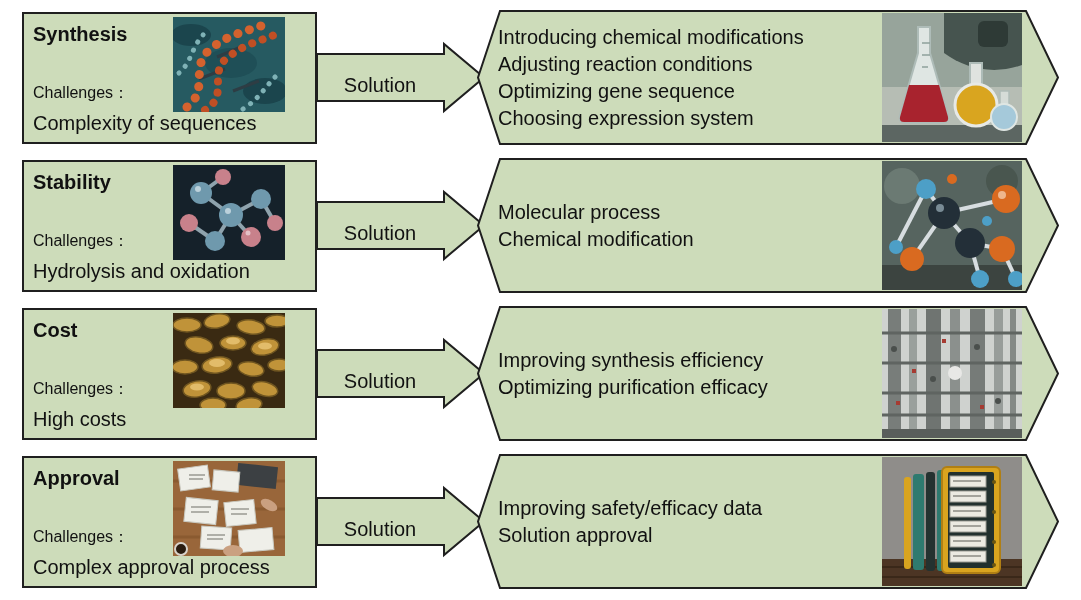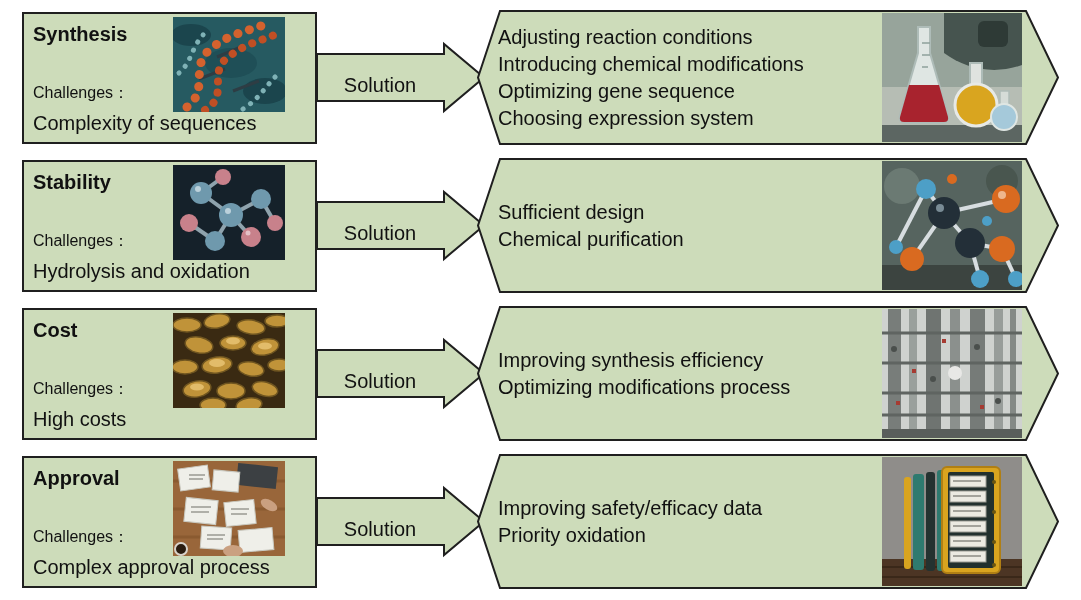--- a/index.html
+++ b/index.html
@@ -65,22 +65,22 @@
         <polygon points="1,13 128,13 128,3 168,36.5 128,70 128,60 1,60" fill="#cddcba" stroke="#1f1f1f" stroke-width="2"></polygon>
       </svg>
       <span class="arrow-label">Solution</span>
     </div>
 
     <div class="solution-banner">
       <svg class="banner-shape" viewBox="0 0 584 137" preserveAspectRatio="none">
         <polygon points="2,68.5 24,2 550,2 582,68.5 550,135 24,135" fill="#cddcba" stroke="#1f1f1f" stroke-width="2"></polygon>
       </svg>
       <div class="banner-lines">
+        <div>Introducing chemical modifications</div>
         <div>Adjusting reaction conditions</div>
-        <div>Introducing chemical modifications</div>
         <div>Optimizing gene sequence</div>
         <div>Choosing expression system</div>
       </div>
       <div class="banner-photo">
         <svg viewBox="0 0 140 129" preserveAspectRatio="none">
           <rect width="140" height="129" fill="#97a49b"></rect>
           <rect y="74" width="140" height="55" fill="#b6bdb4"></rect>
           <path d="M62,0 H140 V52 C112,62 84,56 62,40 Z" fill="#46544f"></path>
           <rect x="96" y="8" width="30" height="26" rx="6" fill="#2e3a36"></rect>
           <rect y="112" width="140" height="17" fill="#5c6662"></rect>
@@ -133,22 +133,22 @@
         <polygon points="1,13 128,13 128,3 168,36.5 128,70 128,60 1,60" fill="#cddcba" stroke="#1f1f1f" stroke-width="2"></polygon>
       </svg>
       <span class="arrow-label">Solution</span>
     </div>
 
     <div class="solution-banner">
       <svg class="banner-shape" viewBox="0 0 584 137" preserveAspectRatio="none">
         <polygon points="2,68.5 24,2 550,2 582,68.5 550,135 24,135" fill="#cddcba" stroke="#1f1f1f" stroke-width="2"></polygon>
       </svg>
       <div class="banner-lines">
-        <div>Sufficient design</div>
-        <div>Chemical purification</div>
+        <div>Molecular process</div>
+        <div>Chemical modification</div>
       </div>
       <div class="banner-photo">
         <svg viewBox="0 0 140 129" preserveAspectRatio="none">
           <rect width="140" height="129" fill="#56645f"></rect>
           <circle cx="20" cy="25" r="18" fill="#6b7a73"></circle>
             <circle cx="120" cy="20" r="16" fill="#49564f"></circle>
           <rect y="104" width="140" height="25" fill="#3c4440"></rect>
           <g stroke="#d7dde0" stroke-width="4">
             <line x1="62" y1="52" x2="88" y2="82"></line>
               <line x1="62" y1="52" x2="124" y2="38"></line>
@@ -219,21 +219,21 @@
       </svg>
       <span class="arrow-label">Solution</span>
     </div>
 
     <div class="solution-banner">
       <svg class="banner-shape" viewBox="0 0 584 137" preserveAspectRatio="none">
         <polygon points="2,68.5 24,2 550,2 582,68.5 550,135 24,135" fill="#cddcba" stroke="#1f1f1f" stroke-width="2"></polygon>
       </svg>
       <div class="banner-lines">
         <div>Improving synthesis efficiency</div>
-        <div>Optimizing modifications process</div>
+        <div>Optimizing purification efficacy</div>
       </div>
       <div class="banner-photo">
         <svg viewBox="0 0 140 129" preserveAspectRatio="none">
           <rect width="140" height="129" fill="#cfd2cf"></rect>
           <rect x="6" width="13" height="129" fill="#787d7a"></rect>
             <rect x="27" width="8" height="129" fill="#9aa09c"></rect>
           <rect x="44" width="15" height="129" fill="#6f7471"></rect>
             <rect x="68" width="10" height="129" fill="#8b908d"></rect>
           <rect x="88" width="15" height="129" fill="#767b78"></rect>
             <rect x="112" width="9" height="129" fill="#989d9a"></rect>
@@ -300,21 +300,21 @@
       </svg>
       <span class="arrow-label">Solution</span>
     </div>
 
     <div class="solution-banner">
       <svg class="banner-shape" viewBox="0 0 584 137" preserveAspectRatio="none">
         <polygon points="2,68.5 24,2 550,2 582,68.5 550,135 24,135" fill="#cddcba" stroke="#1f1f1f" stroke-width="2"></polygon>
       </svg>
       <div class="banner-lines">
         <div>Improving safety/efficacy data</div>
-        <div>Priority oxidation</div>
+        <div>Solution approval</div>
       </div>
       <div class="banner-photo">
         <svg viewBox="0 0 140 129" preserveAspectRatio="none">
           <rect width="140" height="129" fill="#8f8d8a"></rect>
           <rect y="102" width="140" height="27" fill="#4c3524"></rect>
           <path d="M0,110 h140 M0,120 h140" stroke="#3a2819" stroke-width="2"></path>
           <rect x="22" y="20" width="7" height="92" rx="3" fill="#d9a41f"></rect>
           <rect x="31" y="17" width="11" height="96" rx="3" fill="#2e7a6f"></rect>
           <rect x="44" y="15" width="9" height="99" rx="3" fill="#243230"></rect>
           <rect x="55" y="13" width="8" height="101" rx="3" fill="#2e7a6f"></rect>

